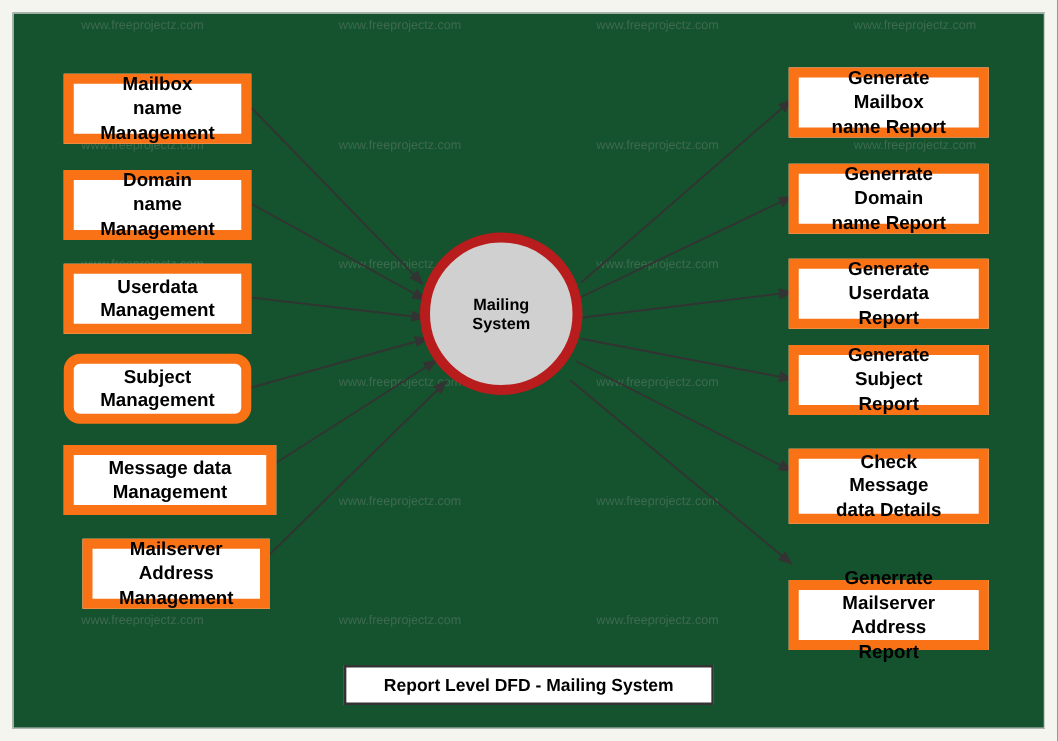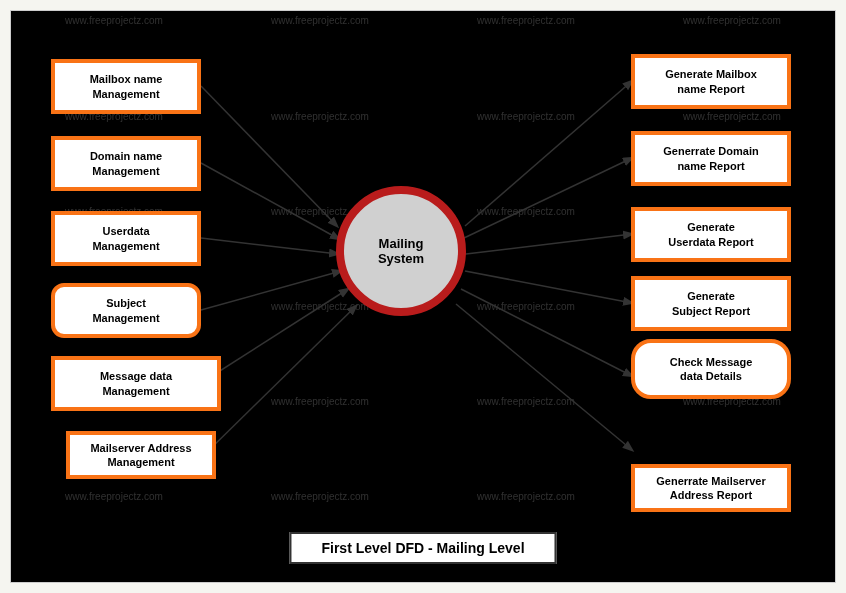--- a/index.html
+++ b/index.html
@@ -11,37 +11,37 @@
       overflow: hidden;
       position: relative;
     }
 
     .diagram-container {
       position: absolute;
       top: 10px;
       left: 10px;
       right: 10px;
       bottom: 10px;
-      background: #000000;
+      background: #14532d;
       border: 1px solid #ccc;
     }
 
     .diagram-inner {
       position: relative;
       width: 100%;
       height: 100%;
     }
 
     
     .box {
       position: absolute;
-      border: 4px solid #f97316;
+      border: 8px solid #f97316;
       background: white;
       text-align: center;
-      font-size: 11px;
+      font-size: 15px;
       font-weight: bold;
       display: flex;
       align-items: center;
       justify-content: center;
       padding: 20px;
       line-height: 1.3;
     }
 
     
     .center-circle {
@@ -174,19 +174,19 @@
     <div class="box" style="left:55px;top:420px;width:150px;height:43px;">Mailserver Address<br>Management</div>
 
     <div class="center-circle" style="left:325px;top:175px;width:130px;height:130px;">
       Mailing<br>System
     </div>
 
     <div class="box" style="left:620px;top:43px;width:160px;height:55px;">Generate Mailbox<br>name Report</div>
     <div class="box" style="left:620px;top:120px;width:160px;height:55px;">Generrate Domain<br>name Report</div>
     <div class="box" style="left:620px;top:196px;width:160px;height:55px;">Generate<br>Userdata Report</div>
     <div class="box" style="left:620px;top:265px;width:160px;height:55px;">Generate<br>Subject Report</div>
-    <div class="box" style="left:620px;top:328px;width:160px;height:60px;border-radius:20px;">Check Message<br>data Details</div>
+    <div class="box" style="left:620px;top:348px;width:160px;height:60px;">Check Message<br>data Details</div>
     <div class="box" style="left:620px;top:411px;width:160px;height:41px;margin-top:42px;">Generrate Mailserver<br>Address Report</div>
 
-    <div class="title-bar">First Level DFD - Mailing Level</div>
+    <div class="title-bar">Report Level DFD - Mailing System</div>
 
   </div>
 </div>
 
 </body></html>

